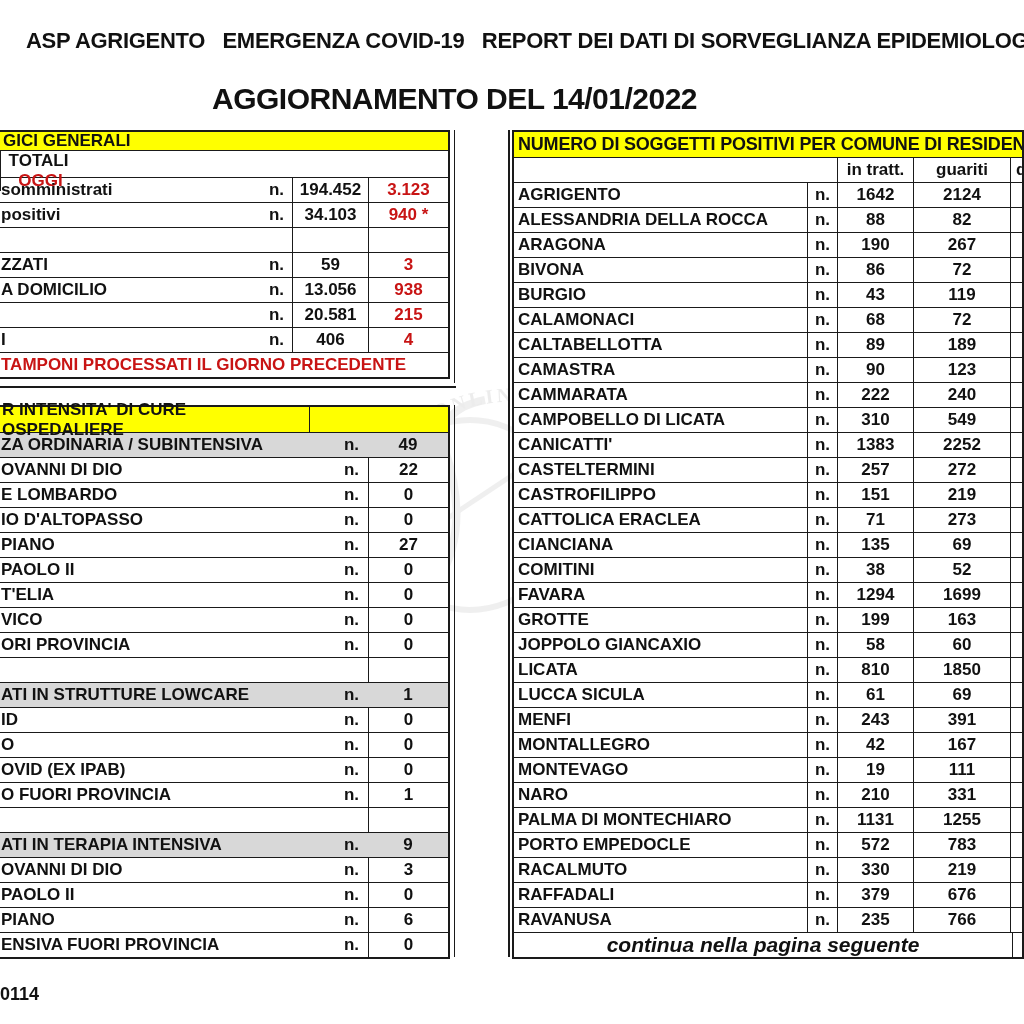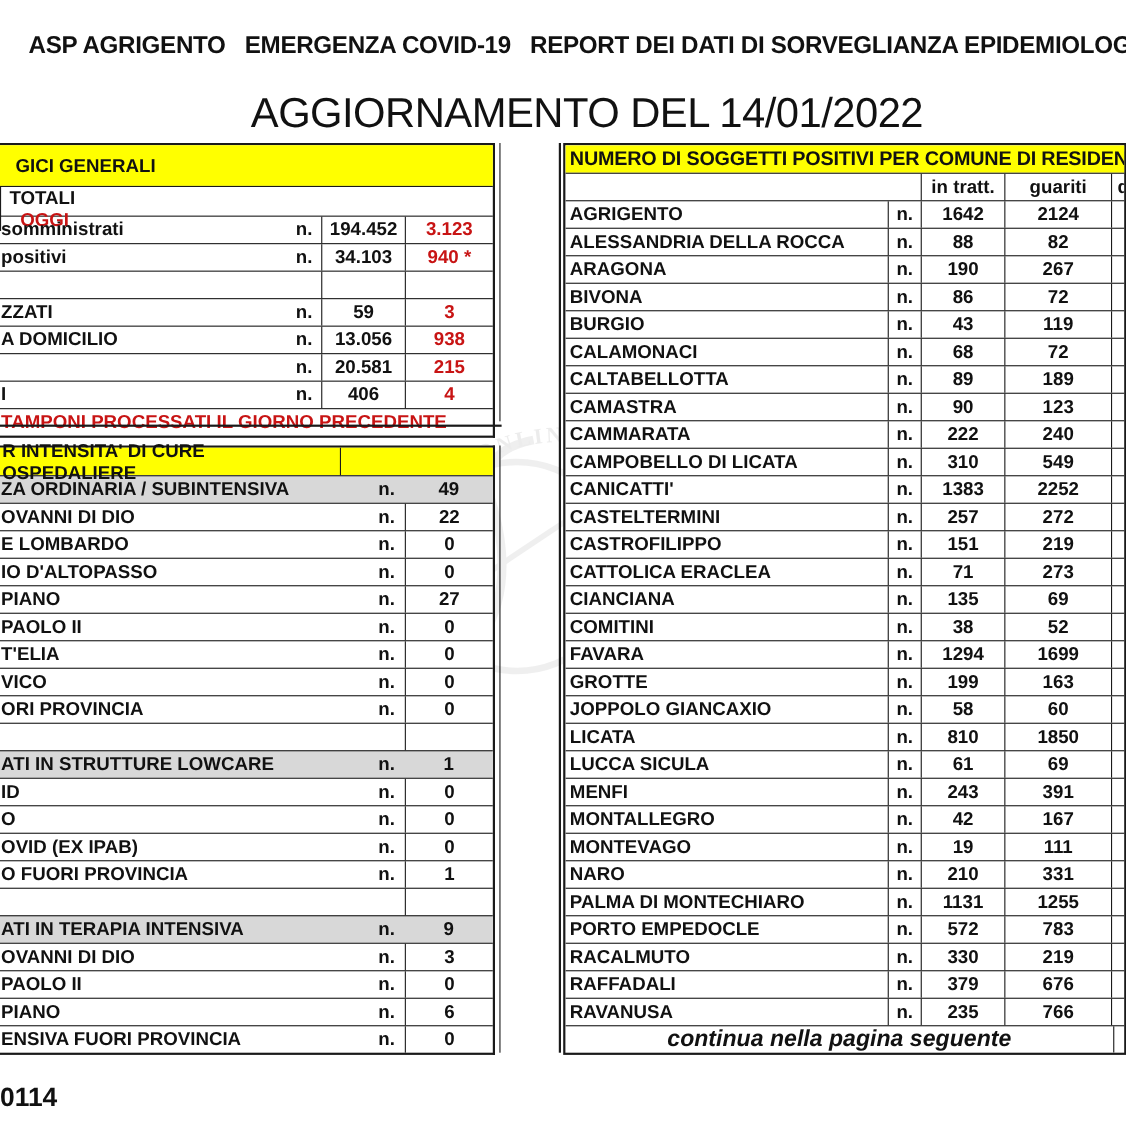--- a/index.html
+++ b/index.html
@@ -1,39 +1,39 @@
 <!DOCTYPE html>
 <html><head>
 <meta charset="utf-8">
 <style>
   html,body{margin:0;padding:0;background:#fff;}
   body{width:1024px;height:1024px;position:relative;overflow:hidden;
        font-family:"Liberation Sans",sans-serif;color:#111;}
   .hdr1{position:absolute;left:26px;top:28px;font-size:22px;font-weight:bold;
         letter-spacing:-0.3px;white-space:pre;}
-  .hdr2{position:absolute;left:228px;top:82px;font-size:38px;font-weight:normal;
+  .hdr2{position:absolute;left:212px;top:82px;font-size:30px;font-weight:bold;
         letter-spacing:-0.5px;white-space:pre;}
   
   .tbl{position:absolute;background:#fff;border:2px solid #1a1a1a;box-sizing:border-box;}
   .cutleft{border-left:none;}
   .row{display:flex;box-sizing:border-box;border-top:1.5px solid #1a1a1a;
        height:25px;align-items:stretch;font-weight:bold;font-size:17px;}
   .row:first-child{border-top:none;}
   .cell{display:flex;align-items:center;justify-content:center;box-sizing:border-box;}
   .bl{border-left:1.5px solid #1a1a1a;}
   .ylw{background:#FFFF00;}
   .gry{background:#D8D8D8;}
   .red{color:#C81414;}
   
   .t1{left:0;top:130px;width:450px;}
   .t1 .lab{flex:1;display:flex;align-items:center;justify-content:space-between;
            padding:0 8px 0 1px;}
   .t1 .tot{width:76px;}
   .t1 .ogg{width:80px;}
-  .t1 .title{height:37px;font-size:17px;justify-content:flex-start;padding-left:14px;}
+  .t1 .title{height:18px;font-size:17px;justify-content:flex-start;padding-left:3px;}
   .t1 .hrow{height:27px;flex-direction:column;}
   .t1 .note{height:25px;justify-content:flex-start;padding-left:1px;}
   
   .t2{left:0;top:405px;width:450px;}
   .t2 .lab{flex:1;display:flex;align-items:center;justify-content:space-between;
            padding:0 9px 0 1px;}
   .t2 .val{width:80px;}
   .t2 .wh .val{border-left:1.5px solid #1a1a1a;}
   .t2 .title{height:25px;}
   .t2 .title .tpart{width:310px;display:flex;align-items:center;padding-left:2px;
@@ -46,21 +46,21 @@
   .t3 .ncol{width:30px;}
   .t3 .cit{width:76px;}
   .t3 .cgu{width:97px;}
   .t3 .cde{width:88px;}
   .t3 .title{height:25px;font-size:18px;justify-content:flex-start;padding-left:4px;
              letter-spacing:-0.2px;}
   .t3 .merge{width:323px;}
   .t3 .foot{width:498px;font-style:italic;font-size:21px;}
   .vline{position:absolute;width:0;border-left:1.5px solid #1a1a1a;}
   .hline{position:absolute;height:0;border-top:2px solid #1a1a1a;}
-  .frag{position:absolute;left:0;top:984px;font-size:24px;font-weight:bold;}
+  .frag{position:absolute;left:0;top:984px;font-size:18px;font-weight:bold;}
   .wm{position:absolute;left:295px;top:330px;opacity:0.13;pointer-events:none;}
 </style>
 </head>
 <body>
 
 <svg class="wm" width="500" height="330" viewBox="0 0 500 330">
   <defs>
       <path id="arc" d="M 40 185 Q 150 20 320 95" fill="none"></path>
     </defs>
   <circle cx="175" cy="185" r="95" fill="none" stroke="#888" stroke-width="6"></circle>

